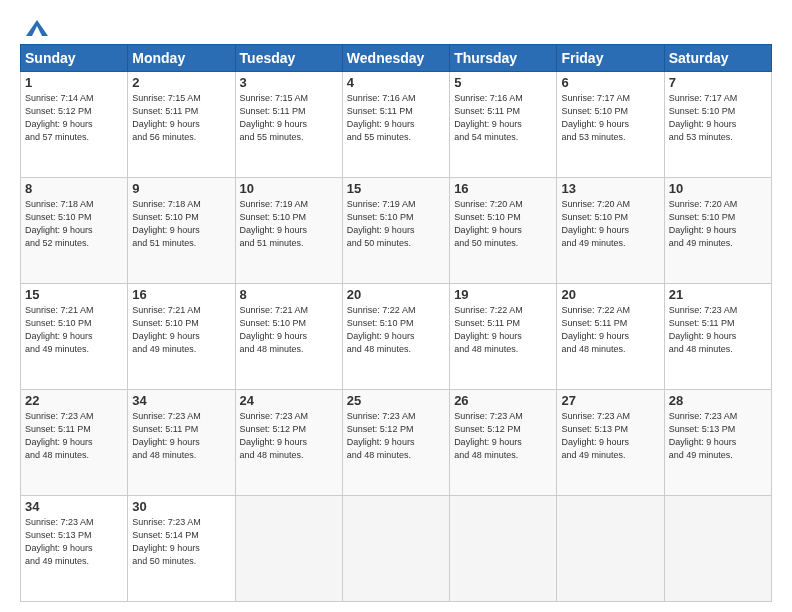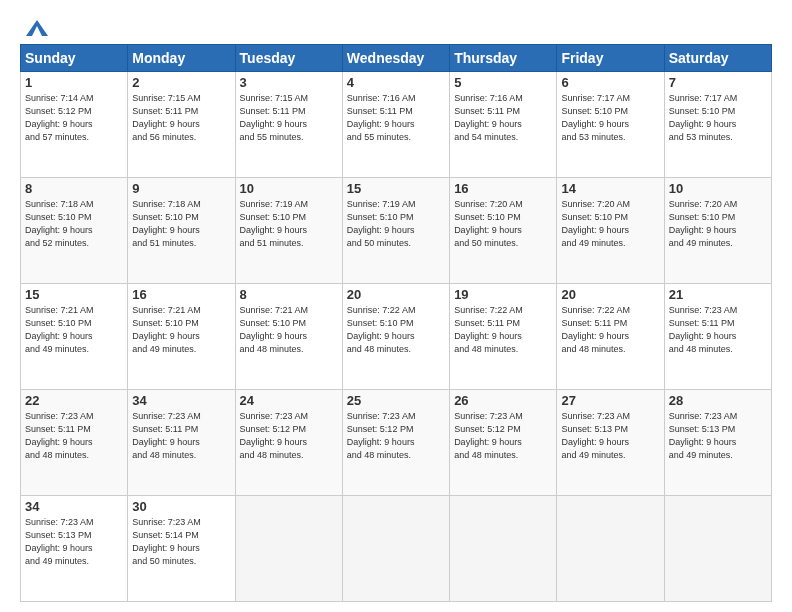--- a/index.html
+++ b/index.html
@@ -208,21 +208,21 @@
 and 50 minutes.</div>
           </td>
           <td>
             <span class="day-number">16</span>
             <div class="day-info" style="white-space: pre-line;">Sunrise: 7:20 AM
 Sunset: 5:10 PM
 Daylight: 9 hours
 and 50 minutes.</div>
           </td>
           <td>
-            <span class="day-number">14</span>
+            <span class="day-number">13</span>
             <div class="day-info" style="white-space: pre-line;">Sunrise: 7:20 AM
 Sunset: 5:10 PM
 Daylight: 9 hours
 and 49 minutes.</div>
           </td>
           <td>
             <span class="day-number">10</span>
             <div class="day-info" style="white-space: pre-line;">Sunrise: 7:20 AM
 Sunset: 5:10 PM
 Daylight: 9 hours

